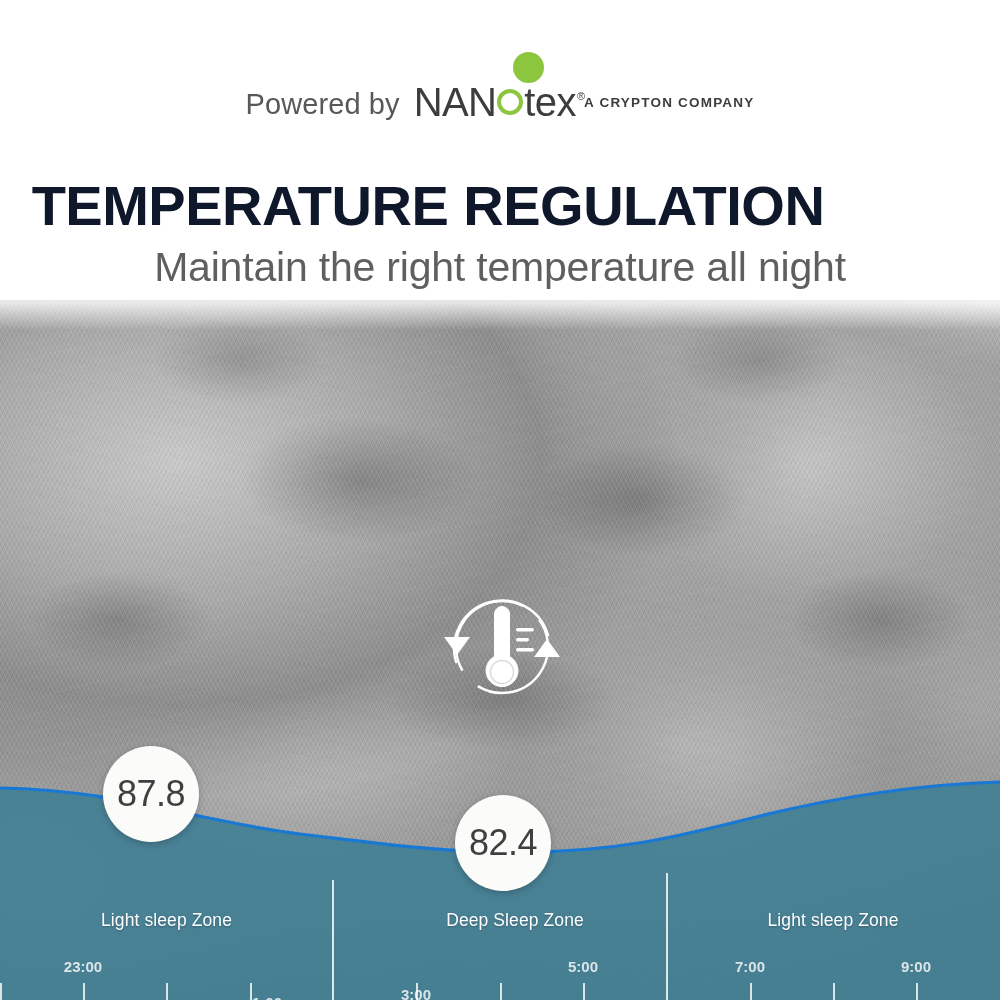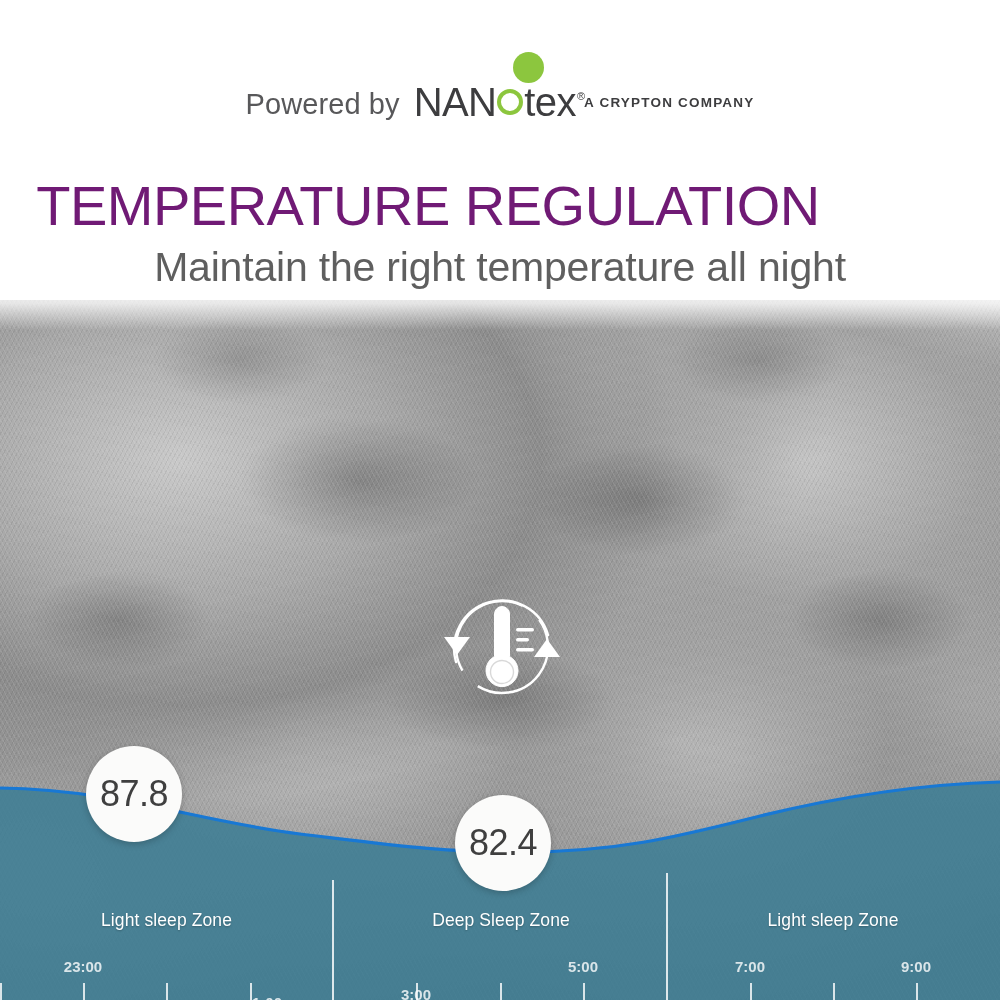--- a/index.html
+++ b/index.html
@@ -36,21 +36,21 @@
     position:absolute; width:31px; height:31px; border-radius:50%;
     background:#8cc63e; left:99px; top:-30px;
   }
   .logo-sub {
     font-size:13.5px; font-weight:bold; color:#3d3d3f; letter-spacing:1.2px;
     margin-top:0; white-space:nowrap;
   }
 
   .headline {
     position:absolute; left:0; top:178px; width:856px; text-align:center;
-    font-size:56px; font-weight:normal; color:#701a75; letter-spacing:-.5px; line-height:1;
+    font-size:56px; font-weight:bold; color:#0f172a; letter-spacing:-.5px; line-height:1;
     white-space:nowrap;
   }
   .subhead {
     position:absolute; left:0; top:243px; width:1000px; text-align:center;
     font-size:41px; color:#5f5f5f; letter-spacing:-.2px; line-height:1.2;
     white-space:nowrap;
   }
 
   
   .photo { position:absolute; left:0; top:0; width:1000px; height:1000px; z-index:1; background:#8e8e8e; }
@@ -183,42 +183,42 @@
     <svg class="blue-svg" width="1000" height="240" viewBox="0 0 1000 240" preserveAspectRatio="none">
       <path d="M0,28 C120,30 190,60 300,74 C400,86 440,92 520,92 C620,92 680,76 760,56 C850,34 930,24 1000,22 L1000,240 L0,240 Z" fill="#3e7d94" fill-opacity="0.88"></path>
       <path d="M0,28 C120,30 190,60 300,74 C400,86 440,92 520,92 C620,92 680,76 760,56 C850,34 930,24 1000,22" stroke="#1878d4" stroke-width="3.2" fill="none"></path>
     </svg>
   </div>
 
   <div class="divider" style="left:332px; top:880px; height:120px;"></div>
   <div class="divider" style="left:666px; top:873px; height:127px;"></div>
 
   <div class="zone-label" style="left:0px;   width:333px;">Light sleep Zone</div>
-  <div class="zone-label" style="left:320px; width:362px;">Deep Sleep Zone</div>
+  <div class="zone-label" style="left:334px; width:362px;">Deep Sleep Zone</div>
   <div class="zone-label" style="left:666px; width:334px;">Light sleep Zone</div>
 
   <div class="tick" style="left:0px;"></div>
   <div class="tick" style="left:83px;"></div>
   <div class="tick" style="left:166px;"></div>
   <div class="tick" style="left:250px;"></div>
   <div class="tick" style="left:416px;"></div>
   <div class="tick" style="left:500px;"></div>
   <div class="tick" style="left:583px;"></div>
   <div class="tick" style="left:750px;"></div>
   <div class="tick" style="left:833px;"></div>
   <div class="tick" style="left:916px;"></div>
 
   <div class="tick-label" style="left:38px;  width:90px;">23:00</div>
   <div class="tick-label" style="left:222px; width:90px;margin-top:36px;">1:00</div>
   <div class="tick-label" style="left:371px; width:90px;margin-top:28px;">3:00</div>
   <div class="tick-label" style="left:538px; width:90px;">5:00</div>
   <div class="tick-label" style="left:705px; width:90px;">7:00</div>
   <div class="tick-label" style="left:871px; width:90px;">9:00</div>
 
-  <div class="badge" style="left:86px; top:746px;">
+  <div class="badge" style="left:103px; top:746px;">
     <div class="badge-circle">87.8</div>
   </div>
   <div class="badge-unit" style="left:196px; top:752px;">°F</div>
 
   <div class="badge" style="left:455px; top:795px;">
     <div class="badge-circle">82.4</div>
   </div>
   <div class="badge-unit" style="left:543px; top:800px;">°F</div>
 
   <div class="badge-unit" style="left:893px; top:746px;">°F</div>

